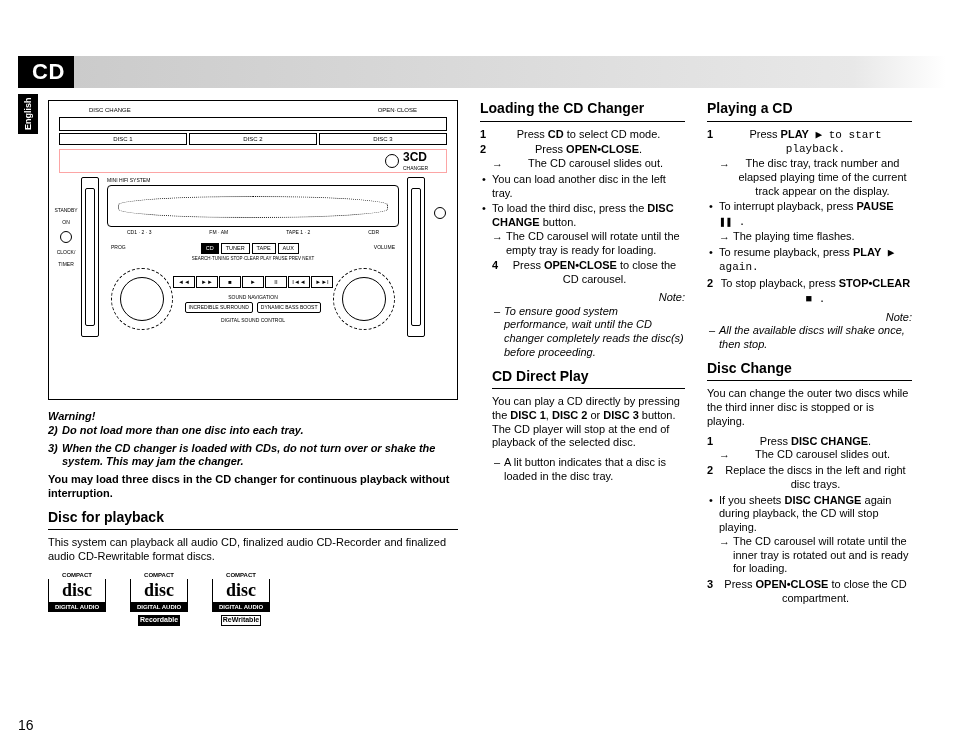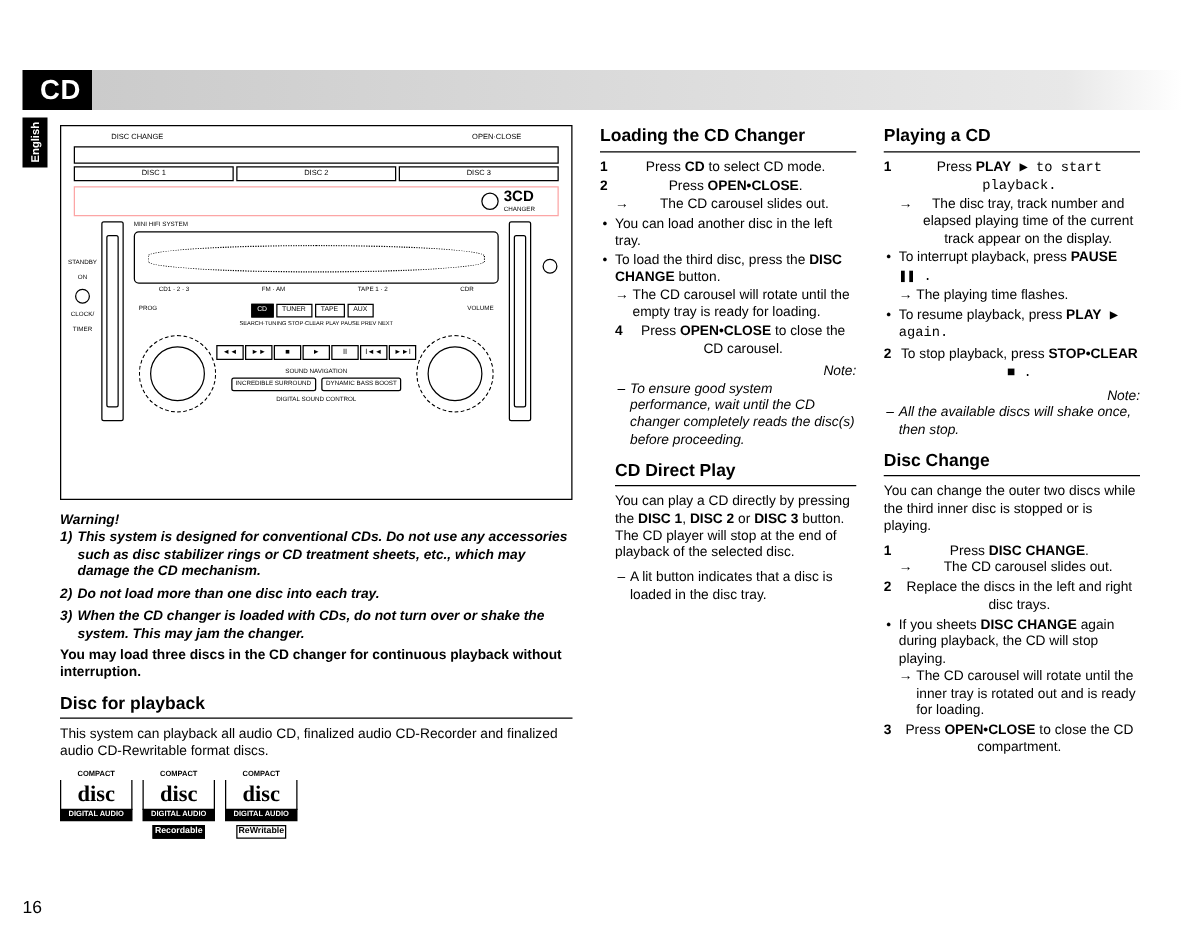--- a/index.html
+++ b/index.html
@@ -55,21 +55,21 @@
   ul.dashes > li::before { content: "–"; position: absolute; left: -10px; }
   .arrow { padding-left: 14px; position: relative; display: block; }
   .arrow::before { content: "→"; position: absolute; left: 0; }
   .b { font-weight: 700; }
   .i { font-style: italic; }
   .note { font-style: italic; margin-top: 4px; text-align: right; }
   .warn { font-style: italic; font-weight: 700; }
   .warn-list { font-style: italic; font-weight: 700; list-style: none; padding-left: 14px; }
   .warn-list li { position: relative; margin-bottom: 4px; }
   .warn-list li::before { content: attr(data-num); position: absolute; left: -14px; }
-  .logos { display: flex; gap: 8px; margin-top: 8px; justify-content: flex-start; }
+  .logos { display: flex; gap: 24px; margin-top: 8px; justify-content: flex-start; }
   .dlogo { width: 58px; text-align: center; }
   .dlogo .top { font-size: 6px; font-weight: 700; }
   .dlogo .disc { font-family: serif; font-weight: 900; font-size: 18px; border: 1px solid #000; border-top: none; }
   .dlogo .da { background: #000; color: #fff; font-size: 6px; font-weight: 700; padding: 1px 0; }
   .dlogo .sub { border: 1px solid #000; font-size: 7px; font-weight: 700; padding: 0 1px; display: inline-block; margin-top: 1px; }
   .pagenum { position: absolute; bottom: 8px; left: 18px; font-size: 14px; }
   .leftsplit { display: grid; grid-template-columns: 1fr; column-gap: 18px; margin-top: 10px; }
   .col1 { display: flex; flex-direction: column; }
   .glyph { font-family: Liberation Mono, monospace; }
 </style>
@@ -160,21 +160,20 @@
           <div class="sidecol">
             <div class="pow"></div>
           </div>
         </div>
       </div>
 
       <div class="leftsplit">
         <div>
           <div class="warn">Warning!</div>
           <ul class="warn-list">
-            <li data-num="1)">This system is designed for conventional CDs. Do not use any accessories such as disc stabilizer rings or CD treatment sheets, etc., which may damage the CD mechanism.</li>
             <li data-num="2)">Do not load more than one disc into each tray.</li>
             <li data-num="3)">When the CD changer is loaded with CDs, do not turn over or shake the system. This may jam the changer.</li>
           </ul>
         </div>
 
         <div>
           <p class="b">You may load three discs in the CD changer for continuous playback without interruption.</p>
           <div class="sect">
             <h2>Disc for playback</h2>
             <div class="rule"></div>

